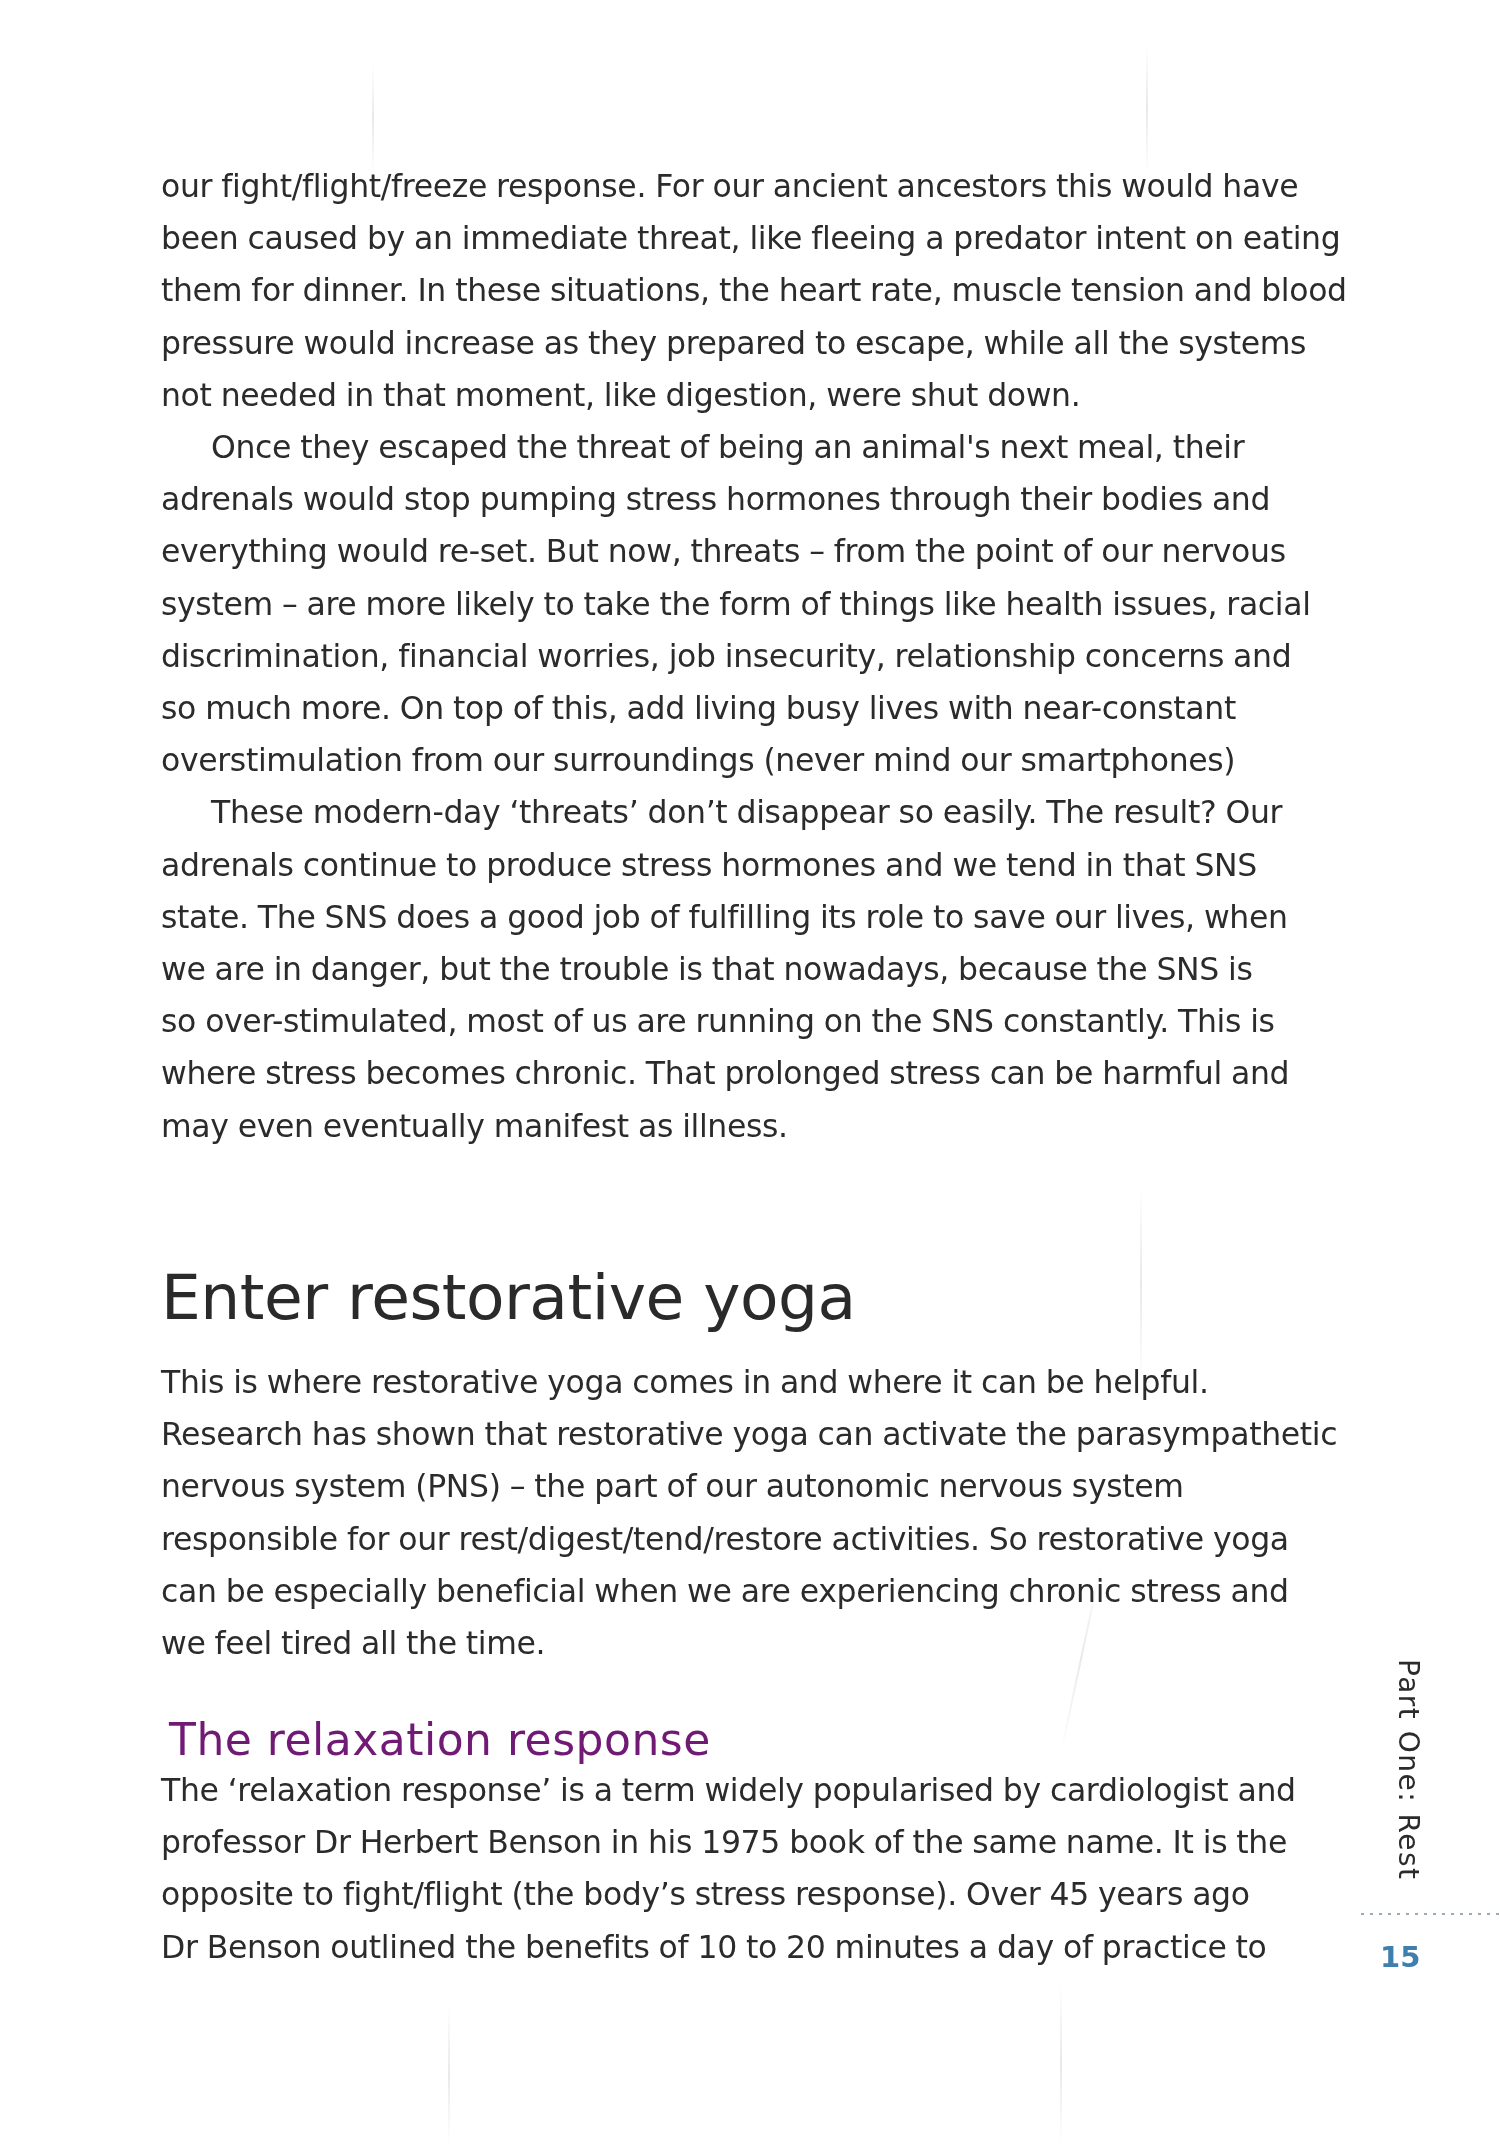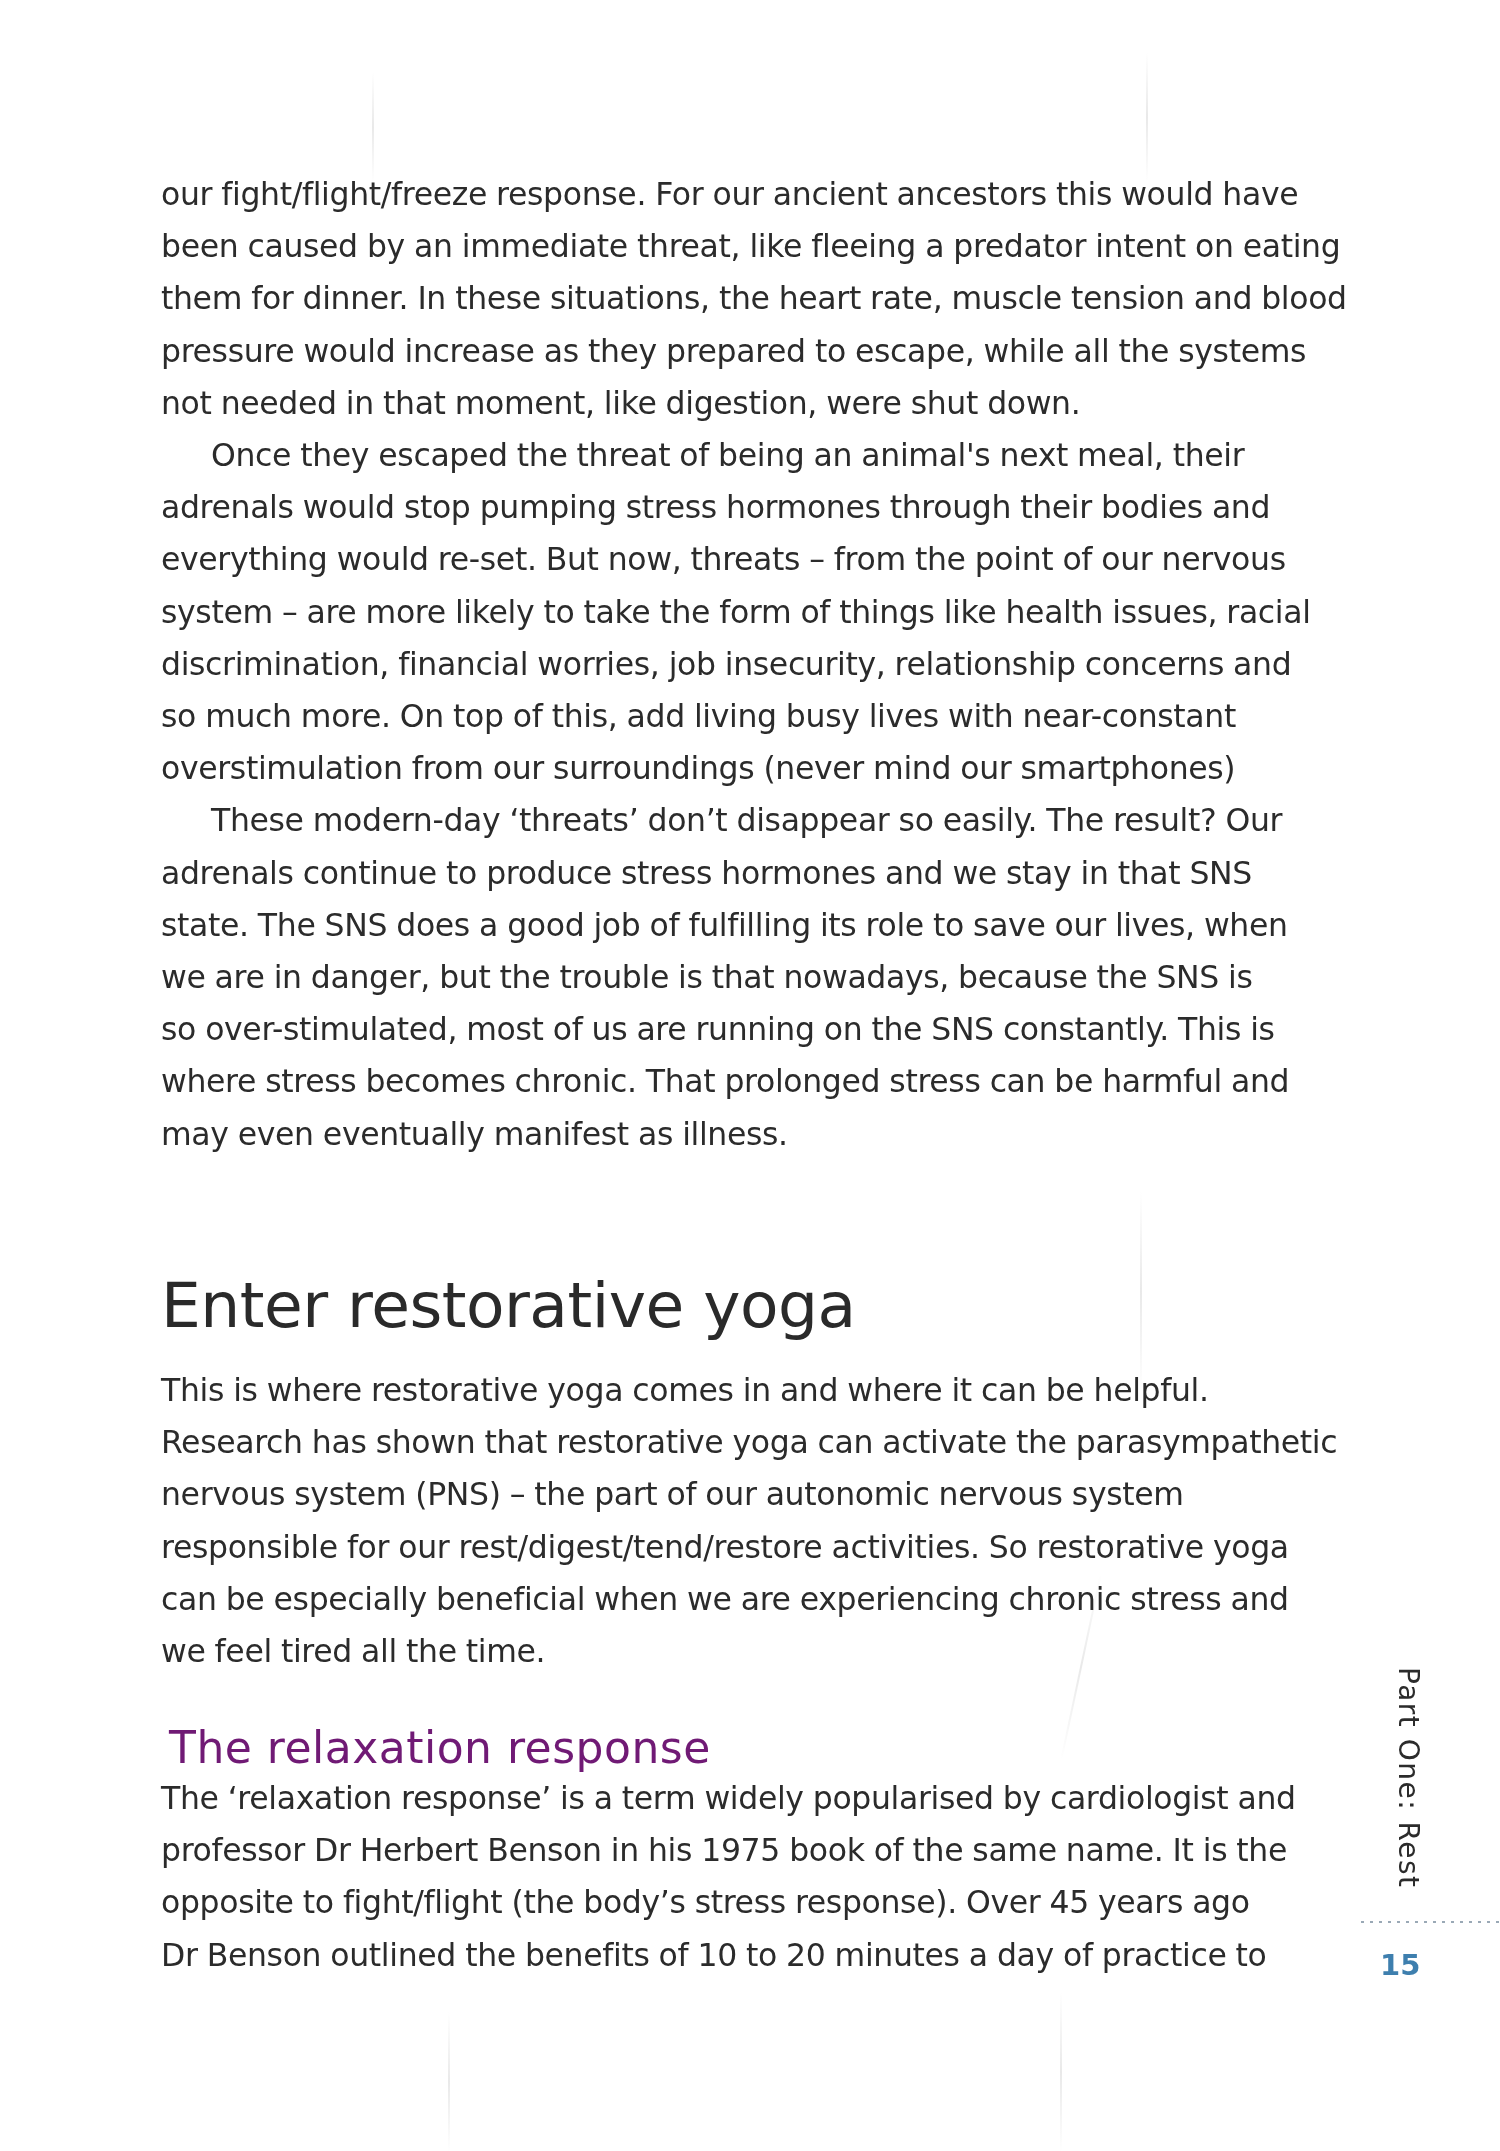--- a/index.html
+++ b/index.html
@@ -10,21 +10,21 @@
     body {
       width: 1500px;
       height: 2151px;
       position: relative;
       overflow: hidden;
       color: #2b2b2b;
       font-family: "DejaVu Sans", sans-serif;
     }
     .page {
       position: absolute;
-      left: 0; top: 12px;
+      left: 0; top: 4px;
       width: 1500px;
       height: 1607px;
       background: #ffffff;
     }
     
     .scan-streak {
       position: absolute;
       width: 2px;
       background: linear-gradient(to bottom, rgba(210,210,210,0), rgba(215,215,215,0.55), rgba(210,210,210,0));
     }
@@ -131,21 +131,21 @@
       <span class="line">Once they escaped the threat of being an animal's next meal, their</span>
       <span class="line">adrenals would stop pumping stress hormones through their bodies and</span>
       <span class="line">everything would re-set. But now, threats – from the point of our nervous</span>
       <span class="line">system – are more likely to take the form of things like health issues, racial</span>
       <span class="line">discrimination, financial worries, job insecurity, relationship concerns and</span>
       <span class="line">so much more. On top of this, add living busy lives with near-constant</span>
       <span class="line">overstimulation from our surroundings (never mind our smartphones)</span>
     </p>
     <p class="para indent">
       <span class="line">These modern-day ‘threats’ don’t disappear so easily. The result? Our</span>
-      <span class="line">adrenals continue to produce stress hormones and we stay in that SNS</span>
+      <span class="line">adrenals continue to produce stress hormones and we tend in that SNS</span>
       <span class="line">state. The SNS does a good job of fulfilling its role to save our lives, when</span>
       <span class="line">we are in danger, but the trouble is that nowadays, because the SNS is</span>
       <span class="line">so over-stimulated, most of us are running on the SNS constantly. This is</span>
       <span class="line">where stress becomes chronic. That prolonged stress can be harmful and</span>
       <span class="line">may even eventually manifest as illness.</span>
     </p>
   </div>
 
   <h1 class="h-main">Enter restorative yoga</h1>
 

